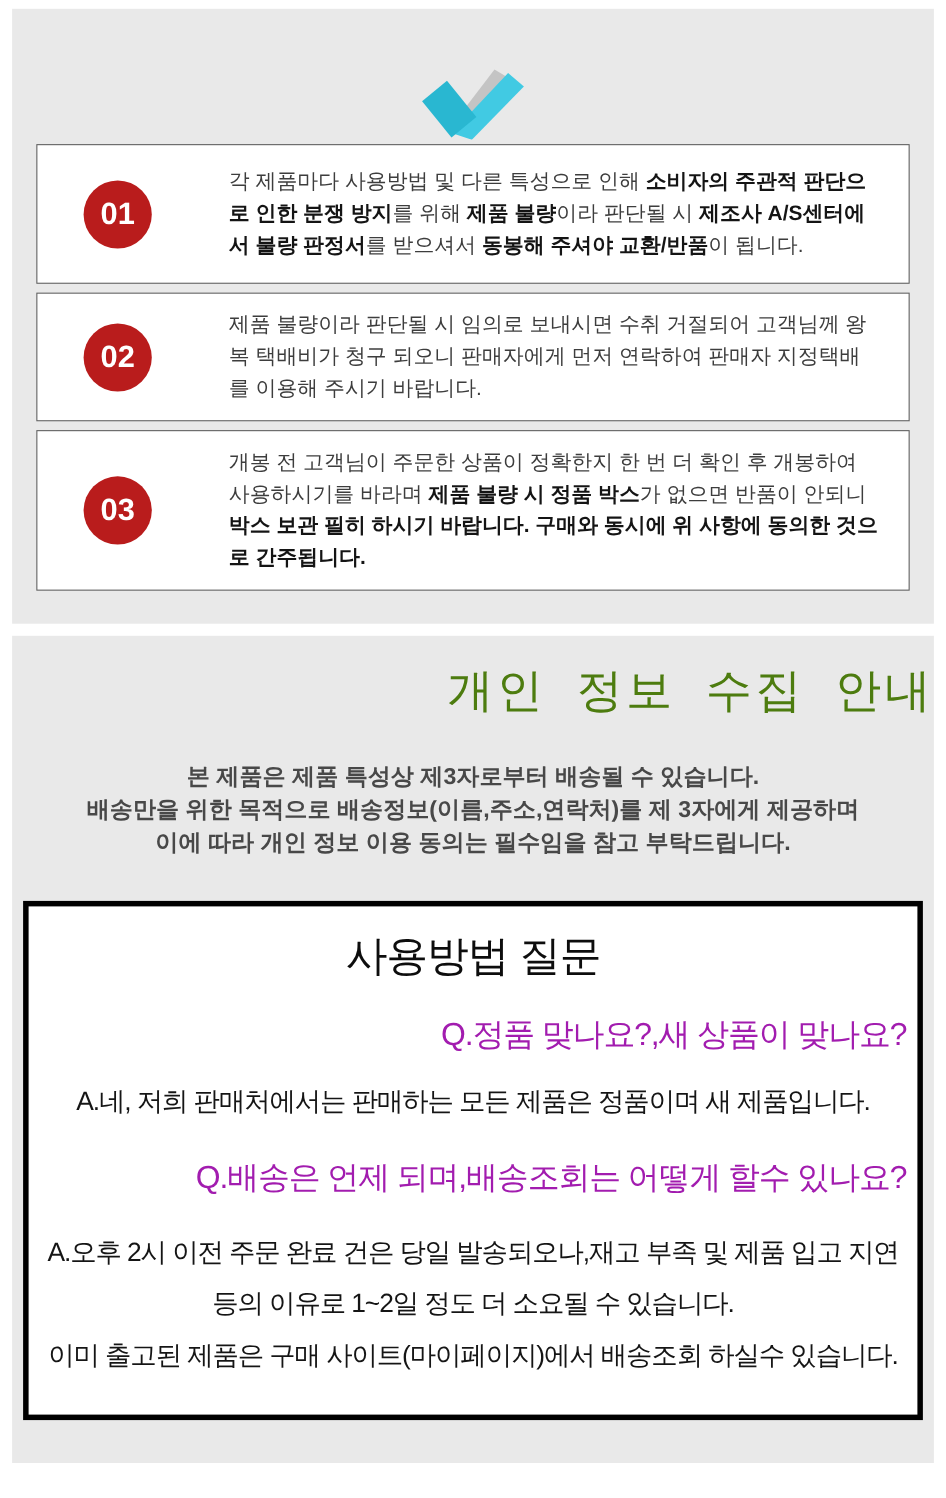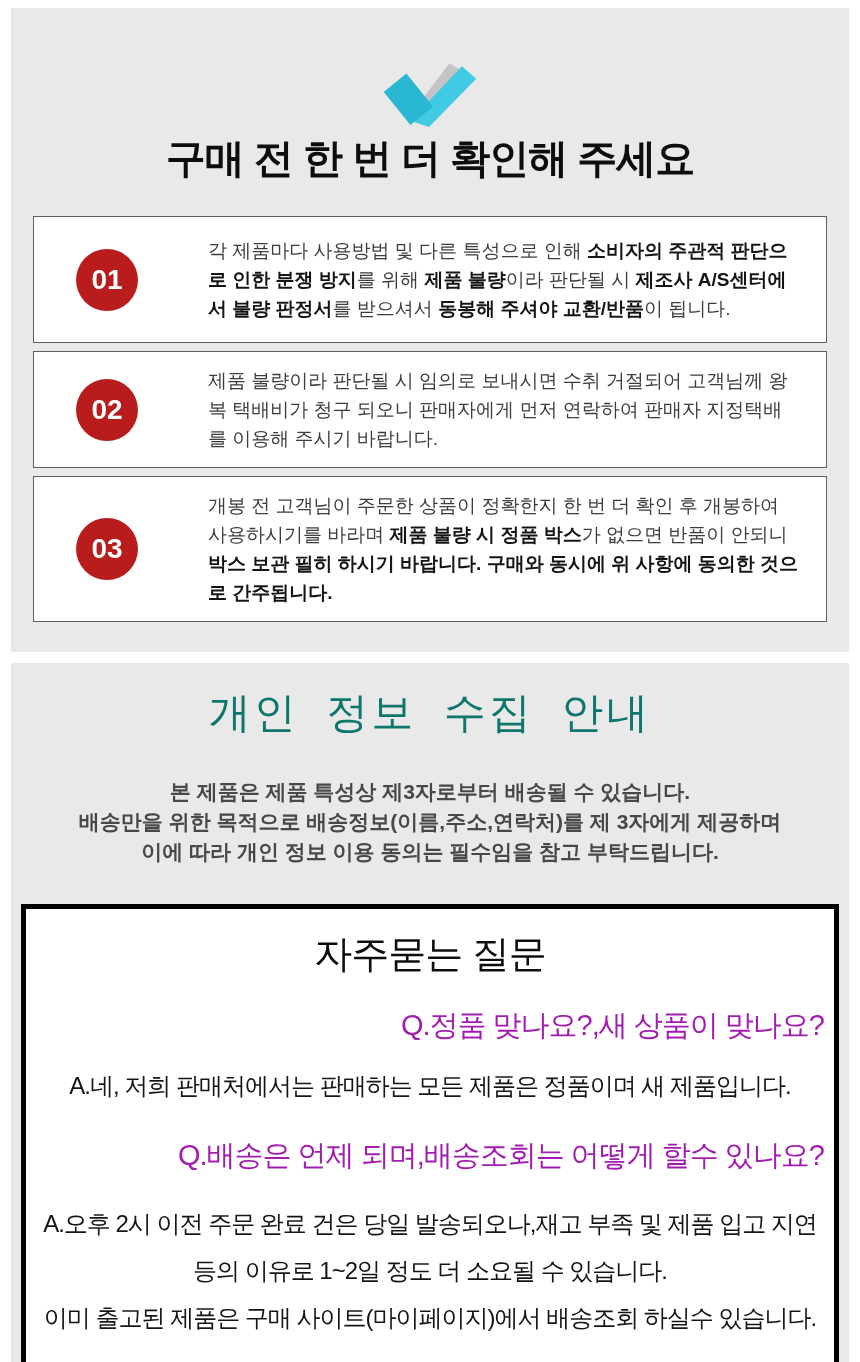--- a/index.html
+++ b/index.html
@@ -77,25 +77,25 @@
     color: #2e2e2e;
   }
 
   
   .privacy-panel {
     margin-top: 11px;
     padding: 22px 0 39px;
   }
   .privacy-title {
     margin: 0 0 36px;
-    text-align: center;
+    text-align: right;
     font-family: "Liberation Serif", serif;
     font-weight: normal;
     font-size: 42px;
-    color: #0f766e;
+    color: #4d7c0f;
     letter-spacing: 3px;
     word-spacing: 14px;
   }
   .privacy-body {
     margin: 0 0 0;
     text-align: center;
     font-size: 21px;
     line-height: 30px;
     color: #484848;
     font-weight: bold;
@@ -145,21 +145,20 @@
     <div class="logo-wrap">
       <span>
         <svg width="96" height="72" viewBox="0 0 90 70" xmlns="http://www.w3.org/2000/svg" aria-hidden="true">
           <polygon points="38,42 64,8 74,14 48,50" fill="#c4c4c4"></polygon>
           <polygon points="26,64 76,11 90,23 44,70" fill="#41cae3"></polygon>
           <polygon points="0,36 22,18 48,50 26,68" fill="#29b7d1"></polygon>
         </svg>
       </span>
     </div>
 
-    <h1 class="main-title">구매 전 한 번 더 확인해 주세요</h1>
 
     <div class="notice-box box1">
       <div class="badge">01</div>
       <p class="notice-text"><span>각 제품마다 사용방법 및 다른 특성으로 인해 </span><b>소비자의 주관적 판단으로 인한 분쟁 방지</b><span>를 위해 </span><b>제품 불량</b><span>이라 판단될 시 </span><b>제조사 A/S센터에서 불량 판정서</b><span>를 받으셔서 </span><b>동봉해 주셔야 교환/반품</b><span>이 됩니다.</span></p>
     </div>
 
     <div class="notice-box box2">
       <div class="badge">02</div>
       <p class="notice-text"><span>제품 불량이라 판단될 시 임의로 보내시면 수취 거절되어 고객님께 왕복 택배비가 청구 되오니 판매자에게 먼저 연락하여 판매자 지정택배를 이용해 주시기 바랍니다.</span></p>
     </div>
@@ -172,21 +171,21 @@
 
   </section>
 
   <section class="panel privacy-panel">
 
     <h2 class="privacy-title">개인 정보 수집 안내</h2>
 
     <p class="privacy-body">본 제품은 제품 특성상 제3자로부터 배송될 수 있습니다.<br>배송만을 위한 목적으로 배송정보(이름,주소,연락처)를 제 3자에게 제공하며<br>이에 따라 개인 정보 이용 동의는 필수임을 참고 부탁드립니다.</p>
 
     <div class="faq-box">
-      <h3 class="faq-title">자주묻는 질문</h3>
+      <h3 class="faq-title">사용방법 질문</h3>
 
       <p class="faq-q q1">Q.정품 맞나요?,새 상품이 맞나요?</p>
       <p class="faq-a a1">A.네, 저희 판매처에서는 판매하는 모든 제품은 정품이며 새 제품입니다.</p>
 
       <p class="faq-q q2">Q.배송은 언제 되며,배송조회는 어떻게 할수 있나요?</p>
       <p class="faq-a faq-a2">A.오후 2시 이전 주문 완료 건은 당일 발송되오나,재고 부족 및 제품 입고 지연<br>등의 이유로 1~2일 정도 더 소요될 수 있습니다.<br>이미 출고된 제품은 구매 사이트(마이페이지)에서  배송조회 하실수 있습니다.</p>
     </div>
 
   </section>
 

